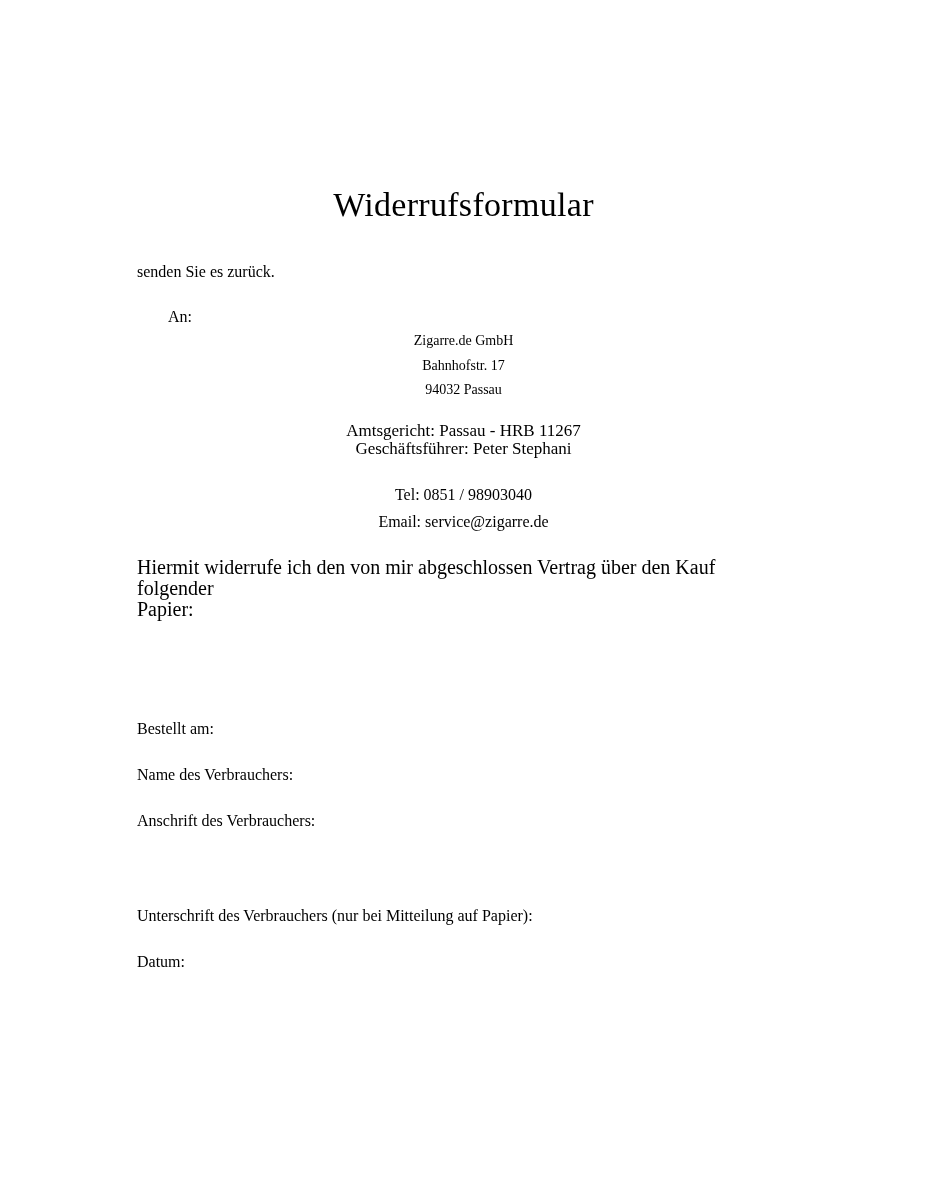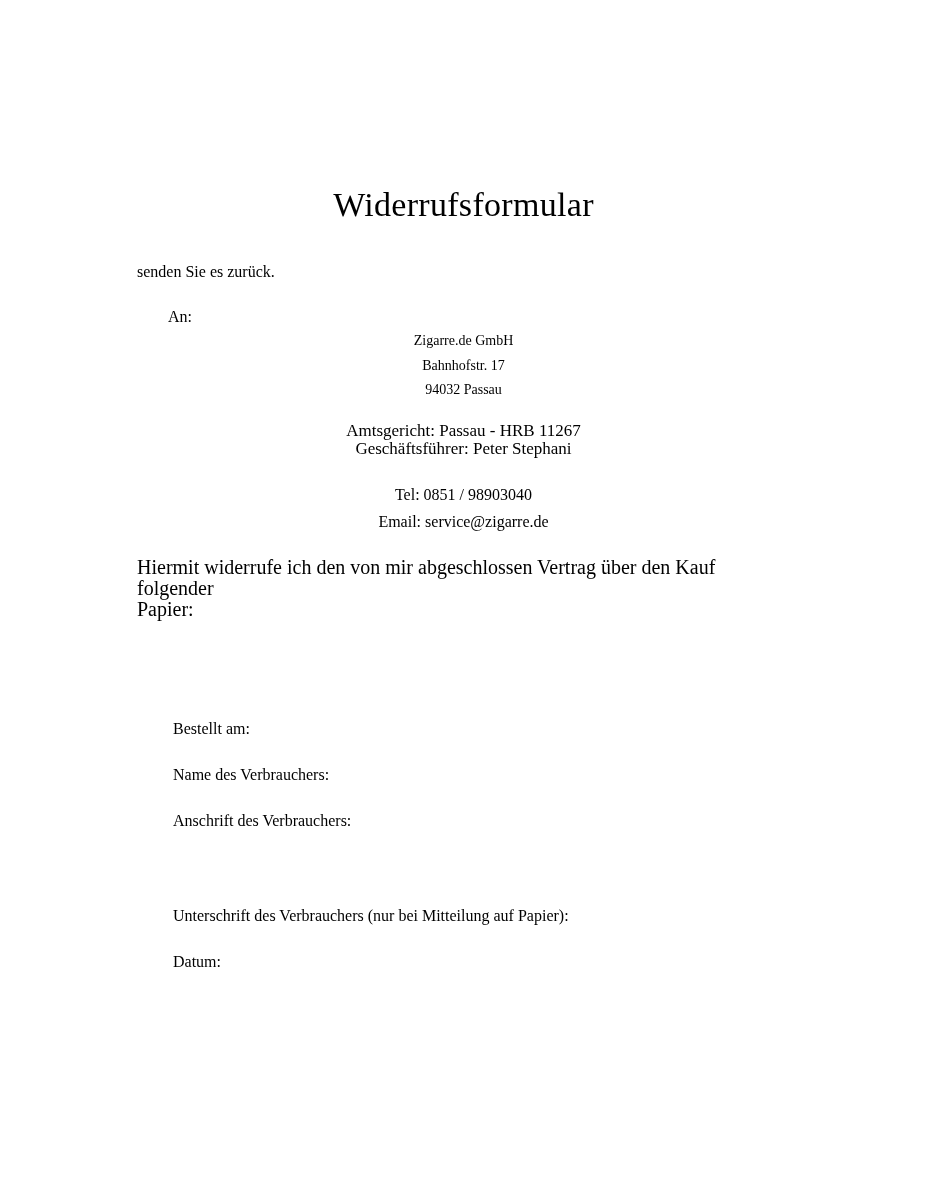--- a/index.html
+++ b/index.html
@@ -49,21 +49,21 @@
   .contact {
     margin-top: 23px;
     font-size: 16px;
     line-height: 27px;
   }
   .declaration {
     margin-top: 22px;
     font-size: 20px;
     line-height: 21px;
   }
-  .field { margin-top: 27px; margin-left: 36px; }
+  .field { margin-top: 27px; }
   .field-first { margin-top: 99px; }
   .field-signature { margin-top: 76px; }
 </style>
 </head>
 <body>
 
 <div class="page">
 
   <h1 class="title">Widerrufsformular</h1>
 

